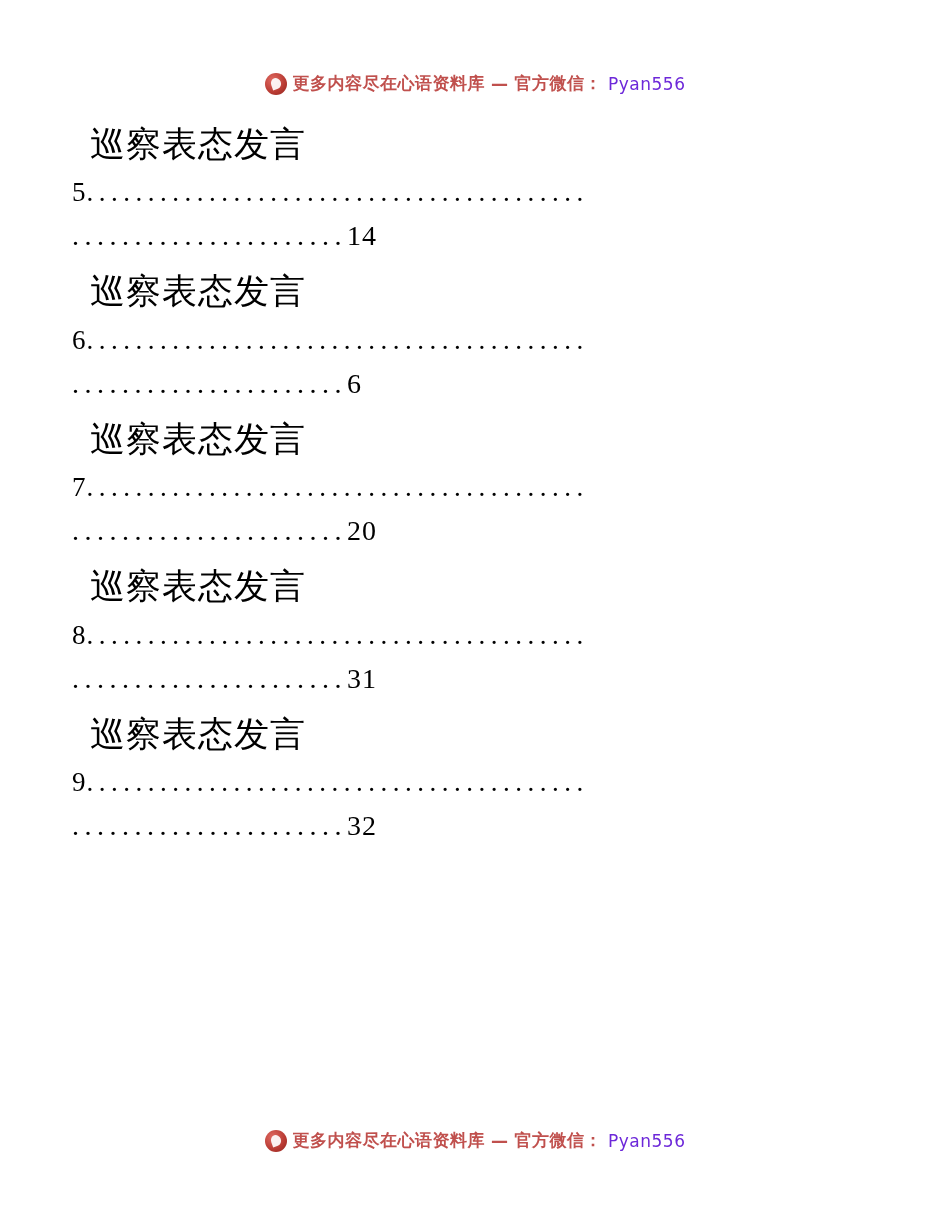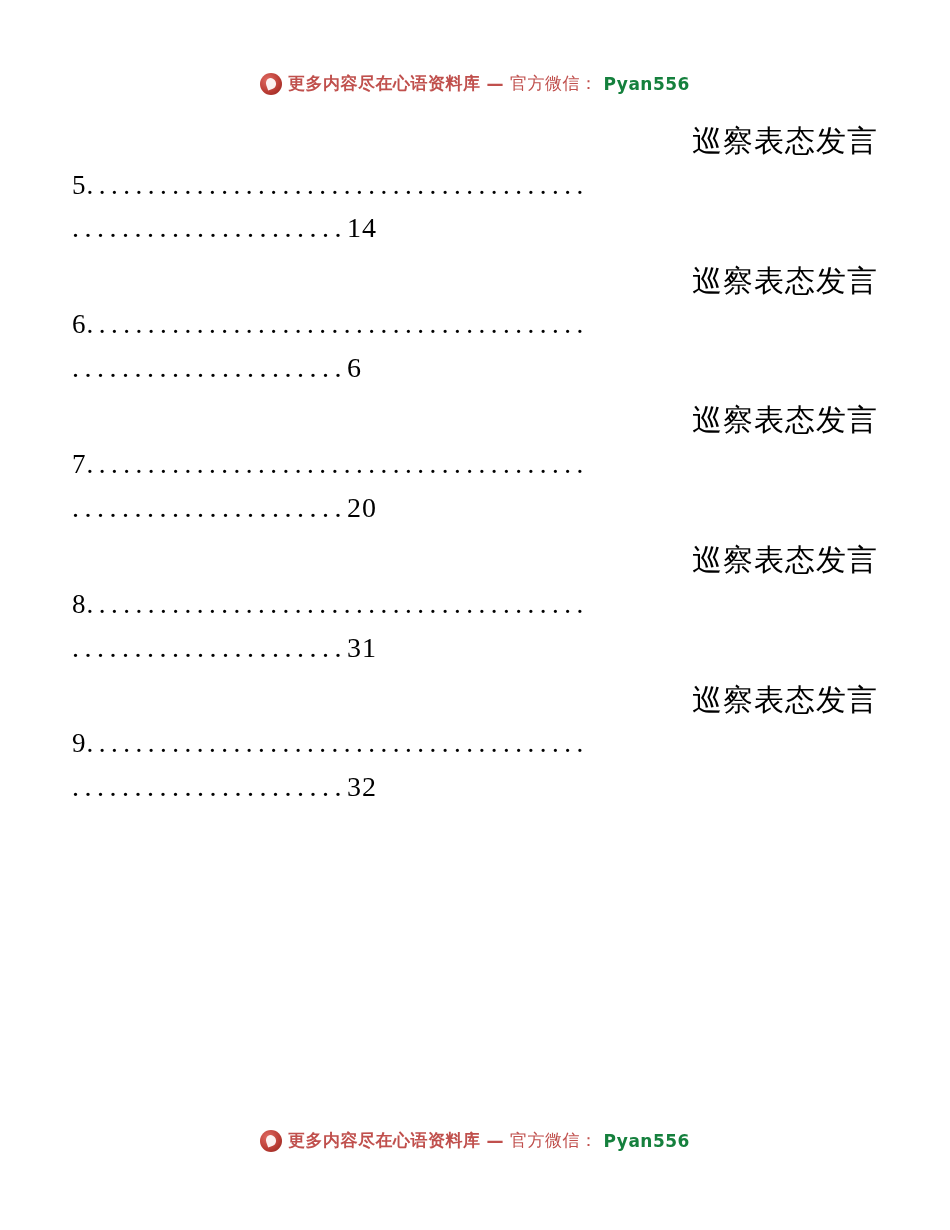--- a/index.html
+++ b/index.html
@@ -64,39 +64,38 @@
     top: 5px;
     width: 10px;
     height: 11px;
     border-radius: 50% 50% 50% 0;
     background: #ffffff;
     opacity: 0.92;
     transform: rotate(-20deg);
   }
   .wm-main { color: #c0504d; }
   .wm-sep { color: #c0504d; }
-  .wm-wechat { color: #c0504d; font-weight: normal; }
-  .wm-id { color: #15803d; font-weight: bold; }
+  .wm-wechat { color: #c0504d; font-weight: bold; }
+  .wm-id { color: #6d28d9; font-weight: normal; }
 
   
   .toc {
     position: absolute;
     top: 118px;
     left: 72px;
     right: 72px;
   }
   .toc-entry {
     margin-bottom: 8px;
   }
   .toc-title {
-    font-size: 30px;
+    font-size: 35px;
     line-height: 1.55;
     padding-left: 18px;
     letter-spacing: 1px;
-    text-align: right;
   }
   .toc-leader {
     font-size: 27px;
     line-height: 1.55;
     letter-spacing: 0px;
     word-break: break-all;
     white-space: normal;
   }
   .toc-dots {
     letter-spacing: 5.5px;

